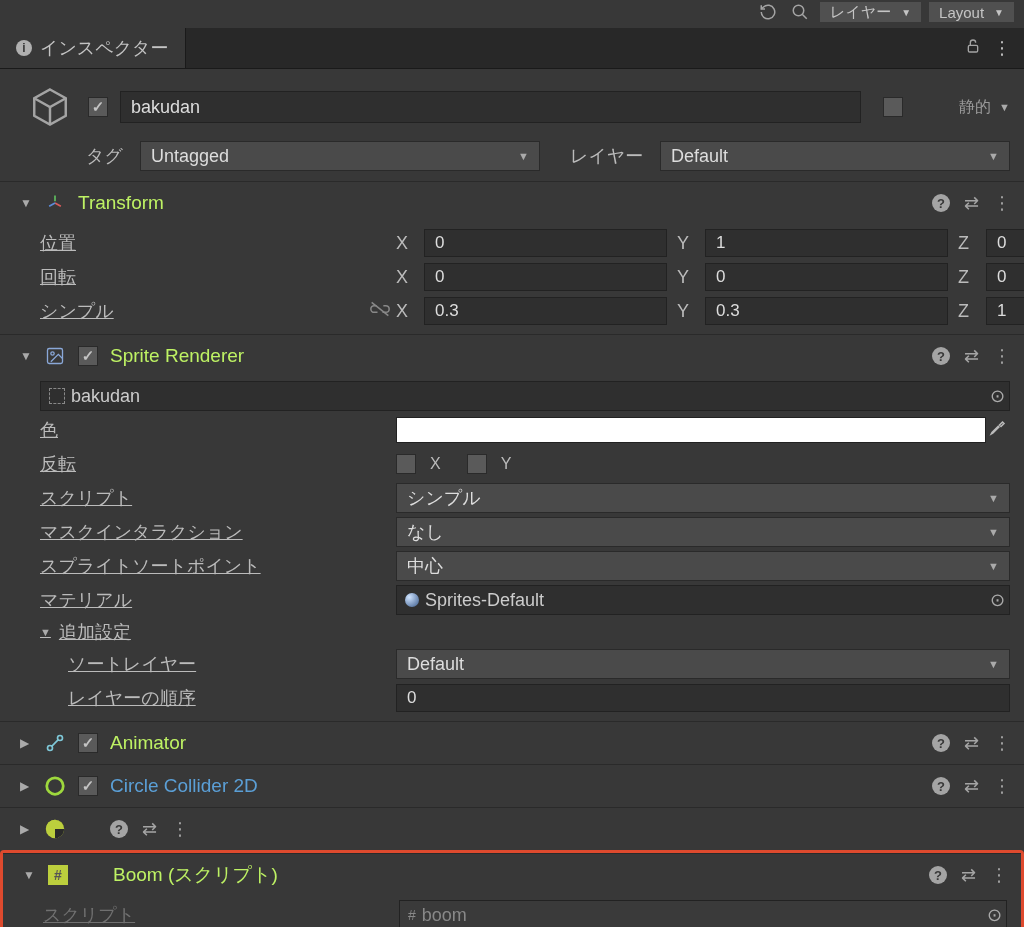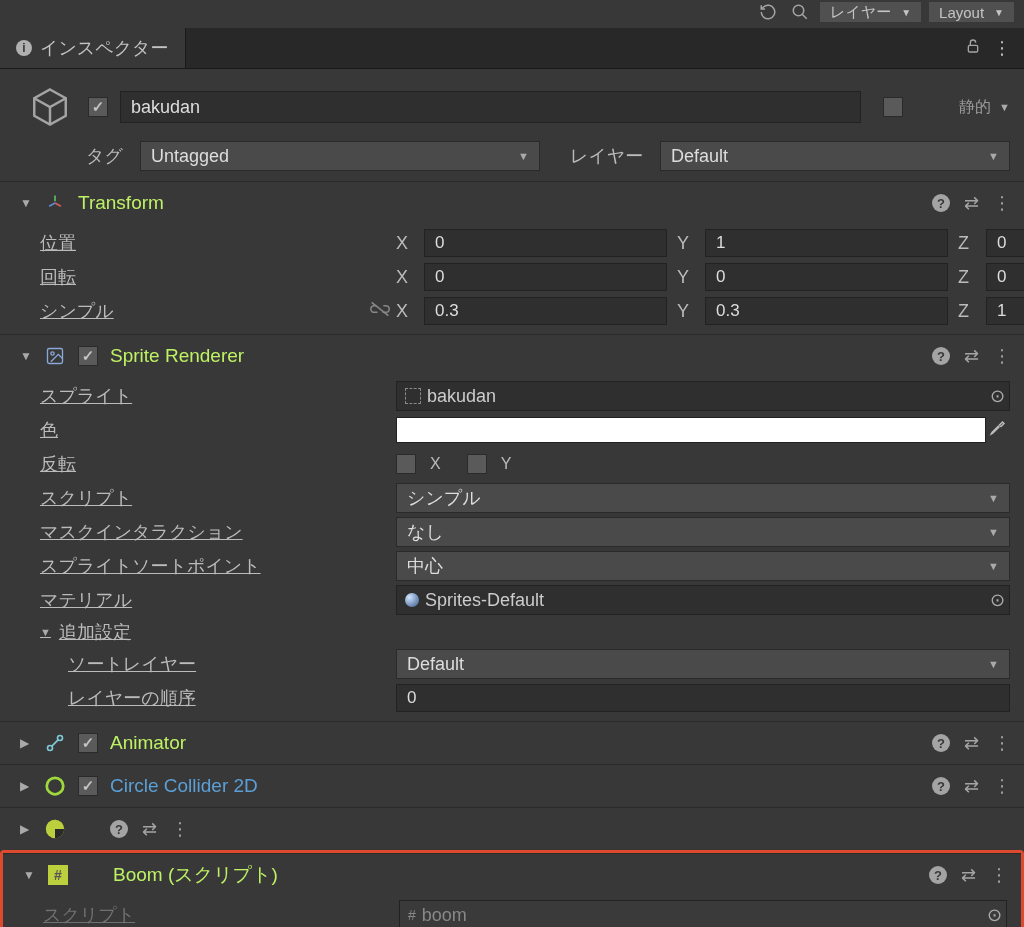--- a/index.html
+++ b/index.html
@@ -224,21 +224,20 @@
     <span class="checkbox checked"></span>
     <span class="comp-title">Sprite Renderer</span>
     <div class="comp-actions">
       <span class="help-icon">?</span>
       <span class="preset-icon">⇄</span>
       <span class="dots-icon">⋮</span>
     </div>
   </div>
   <div class="comp-body">
     <div class="prop-row">
-      <span class="prop-label">スプライト</span>
       <div class="obj-field">
         <span class="thumb"></span>
         <span class="name">bakudan</span>
         <span class="target">⊙</span>
       </div>
     </div>
     <div class="prop-row color-row">
       <span class="prop-label">色</span>
       <div class="swatch"></div>
       <span class="picker">

